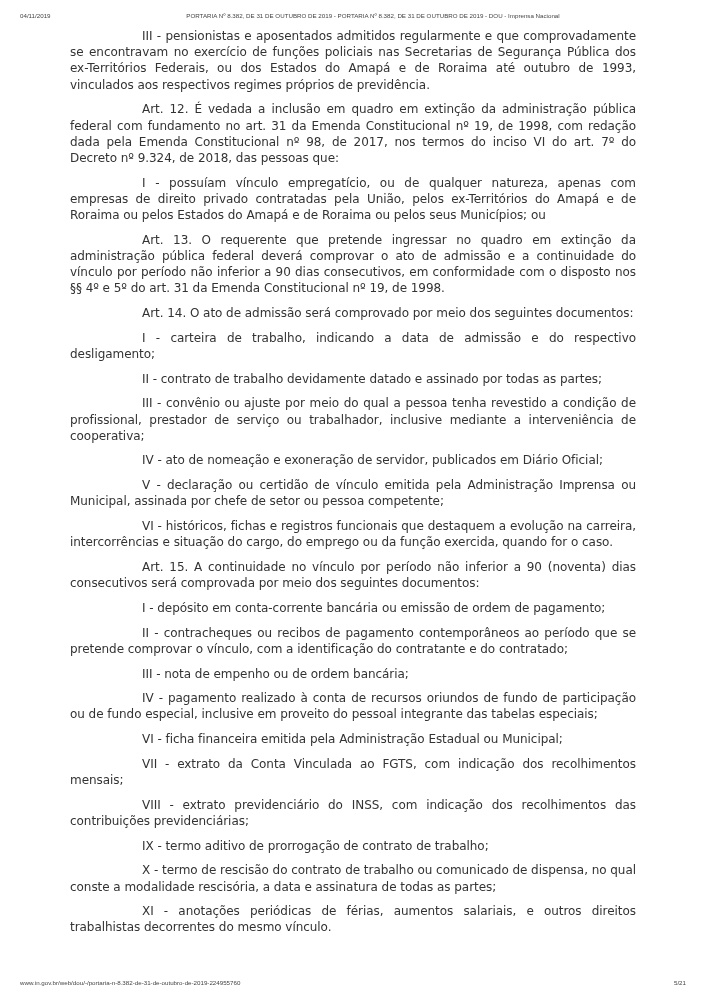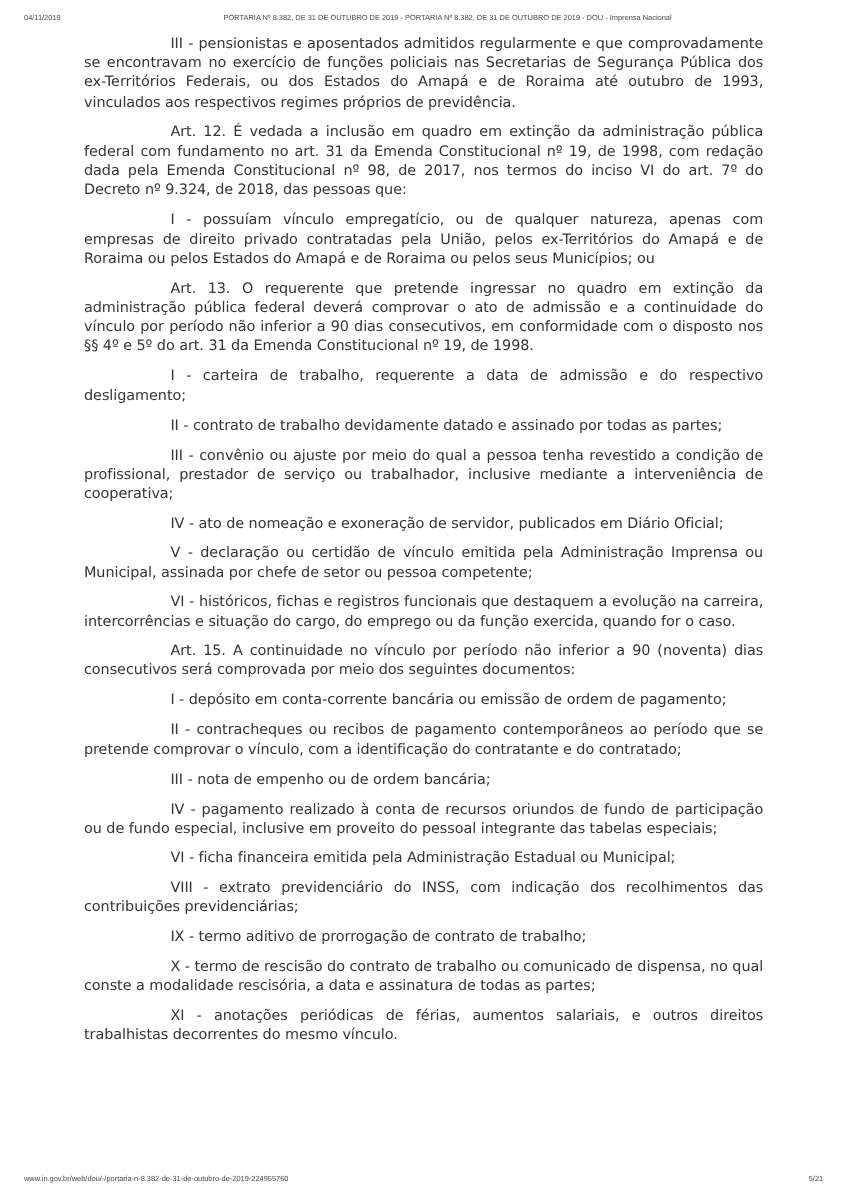--- a/index.html
+++ b/index.html
@@ -80,32 +80,34 @@
 <div class="print-header">
   <span class="date">04/11/2019</span>
   <span class="title">PORTARIA Nº 8.382, DE 31 DE OUTUBRO DE 2019 - PORTARIA Nº 8.382, DE 31 DE OUTUBRO DE 2019 - DOU - Imprensa Nacional</span>
 </div>
 
 <div class="content">
   <p class="para">III - pensionistas e aposentados admitidos regularmente e que comprovadamente se encontravam no exercício de funções policiais nas Secretarias de Segurança Pública dos ex-Territórios Federais, ou dos Estados do Amapá e de Roraima até outubro de 1993, vinculados aos respectivos regimes próprios de previdência.</p>
   <p class="para">Art. 12. É vedada a inclusão em quadro em extinção da administração pública federal com fundamento no art. 31 da Emenda Constitucional nº 19, de 1998, com redação dada pela Emenda Constitucional nº 98, de 2017, nos termos do inciso VI do art. 7º do Decreto nº 9.324, de 2018, das pessoas que:</p>
   <p class="para">I - possuíam vínculo empregatício, ou de qualquer natureza, apenas com empresas de direito privado contratadas pela União, pelos ex-Territórios do Amapá e de Roraima ou pelos Estados do Amapá e de Roraima ou pelos seus Municípios; ou</p>
   <p class="para">Art. 13. O requerente que pretende ingressar no quadro em extinção da administração pública federal deverá comprovar o ato de admissão e a continuidade do vínculo por período não inferior a 90 dias consecutivos, em conformidade com o disposto nos §§ 4º e 5º do art. 31 da Emenda Constitucional nº 19, de 1998.</p>
-  <p class="para">I - carteira de trabalho, requerente a data de admissão e do respectivo desligamento;</p>
+  <p class="para">Art. 14. O ato de admissão será comprovado por meio dos seguintes documentos:</p>
+  <p class="para">I - carteira de trabalho, indicando a data de admissão e do respectivo desligamento;</p>
   <p class="para">II - contrato de trabalho devidamente datado e assinado por todas as partes;</p>
   <p class="para">III - convênio ou ajuste por meio do qual a pessoa tenha revestido a condição de profissional, prestador de serviço ou trabalhador, inclusive mediante a interveniência de cooperativa;</p>
   <p class="para">IV - ato de nomeação e exoneração de servidor, publicados em Diário Oficial;</p>
   <p class="para">V - declaração ou certidão de vínculo emitida pela Administração Imprensa ou Municipal, assinada por chefe de setor ou pessoa competente;</p>
   <p class="para">VI - históricos, fichas e registros funcionais que destaquem a evolução na carreira, intercorrências e situação do cargo, do emprego ou da função exercida, quando for o caso.</p>
   <p class="para">Art. 15. A continuidade no vínculo por período não inferior a 90 (noventa) dias consecutivos será comprovada por meio dos seguintes documentos:</p>
   <p class="para">I - depósito em conta-corrente bancária ou emissão de ordem de pagamento;</p>
   <p class="para">II - contracheques ou recibos de pagamento contemporâneos ao período que se pretende comprovar o vínculo, com a identificação do contratante e do contratado;</p>
   <p class="para">III - nota de empenho ou de ordem bancária;</p>
   <p class="para">IV - pagamento realizado à conta de recursos oriundos de fundo de participação ou de fundo especial, inclusive em proveito do pessoal integrante das tabelas especiais;</p>
   <p class="para">VI - ficha financeira emitida pela Administração Estadual ou Municipal;</p>
+  <p class="para">VII - extrato da Conta Vinculada ao FGTS, com indicação dos recolhimentos mensais;</p>
   <p class="para">VIII - extrato previdenciário do INSS, com indicação dos recolhimentos das contribuições previdenciárias;</p>
   <p class="para">IX - termo aditivo de prorrogação de contrato de trabalho;</p>
   <p class="para">X - termo de rescisão do contrato de trabalho ou comunicado de dispensa, no qual conste a modalidade rescisória, a data e assinatura de todas as partes;</p>
   <p class="para">XI - anotações periódicas de férias, aumentos salariais, e outros direitos trabalhistas decorrentes do mesmo vínculo.</p>
 </div>
 
 <div class="print-footer">
   <span class="url">www.in.gov.br/web/dou/-/portaria-n-8.382-de-31-de-outubro-de-2019-224955760</span>
   <span class="page-num">5/21</span>
 </div>

